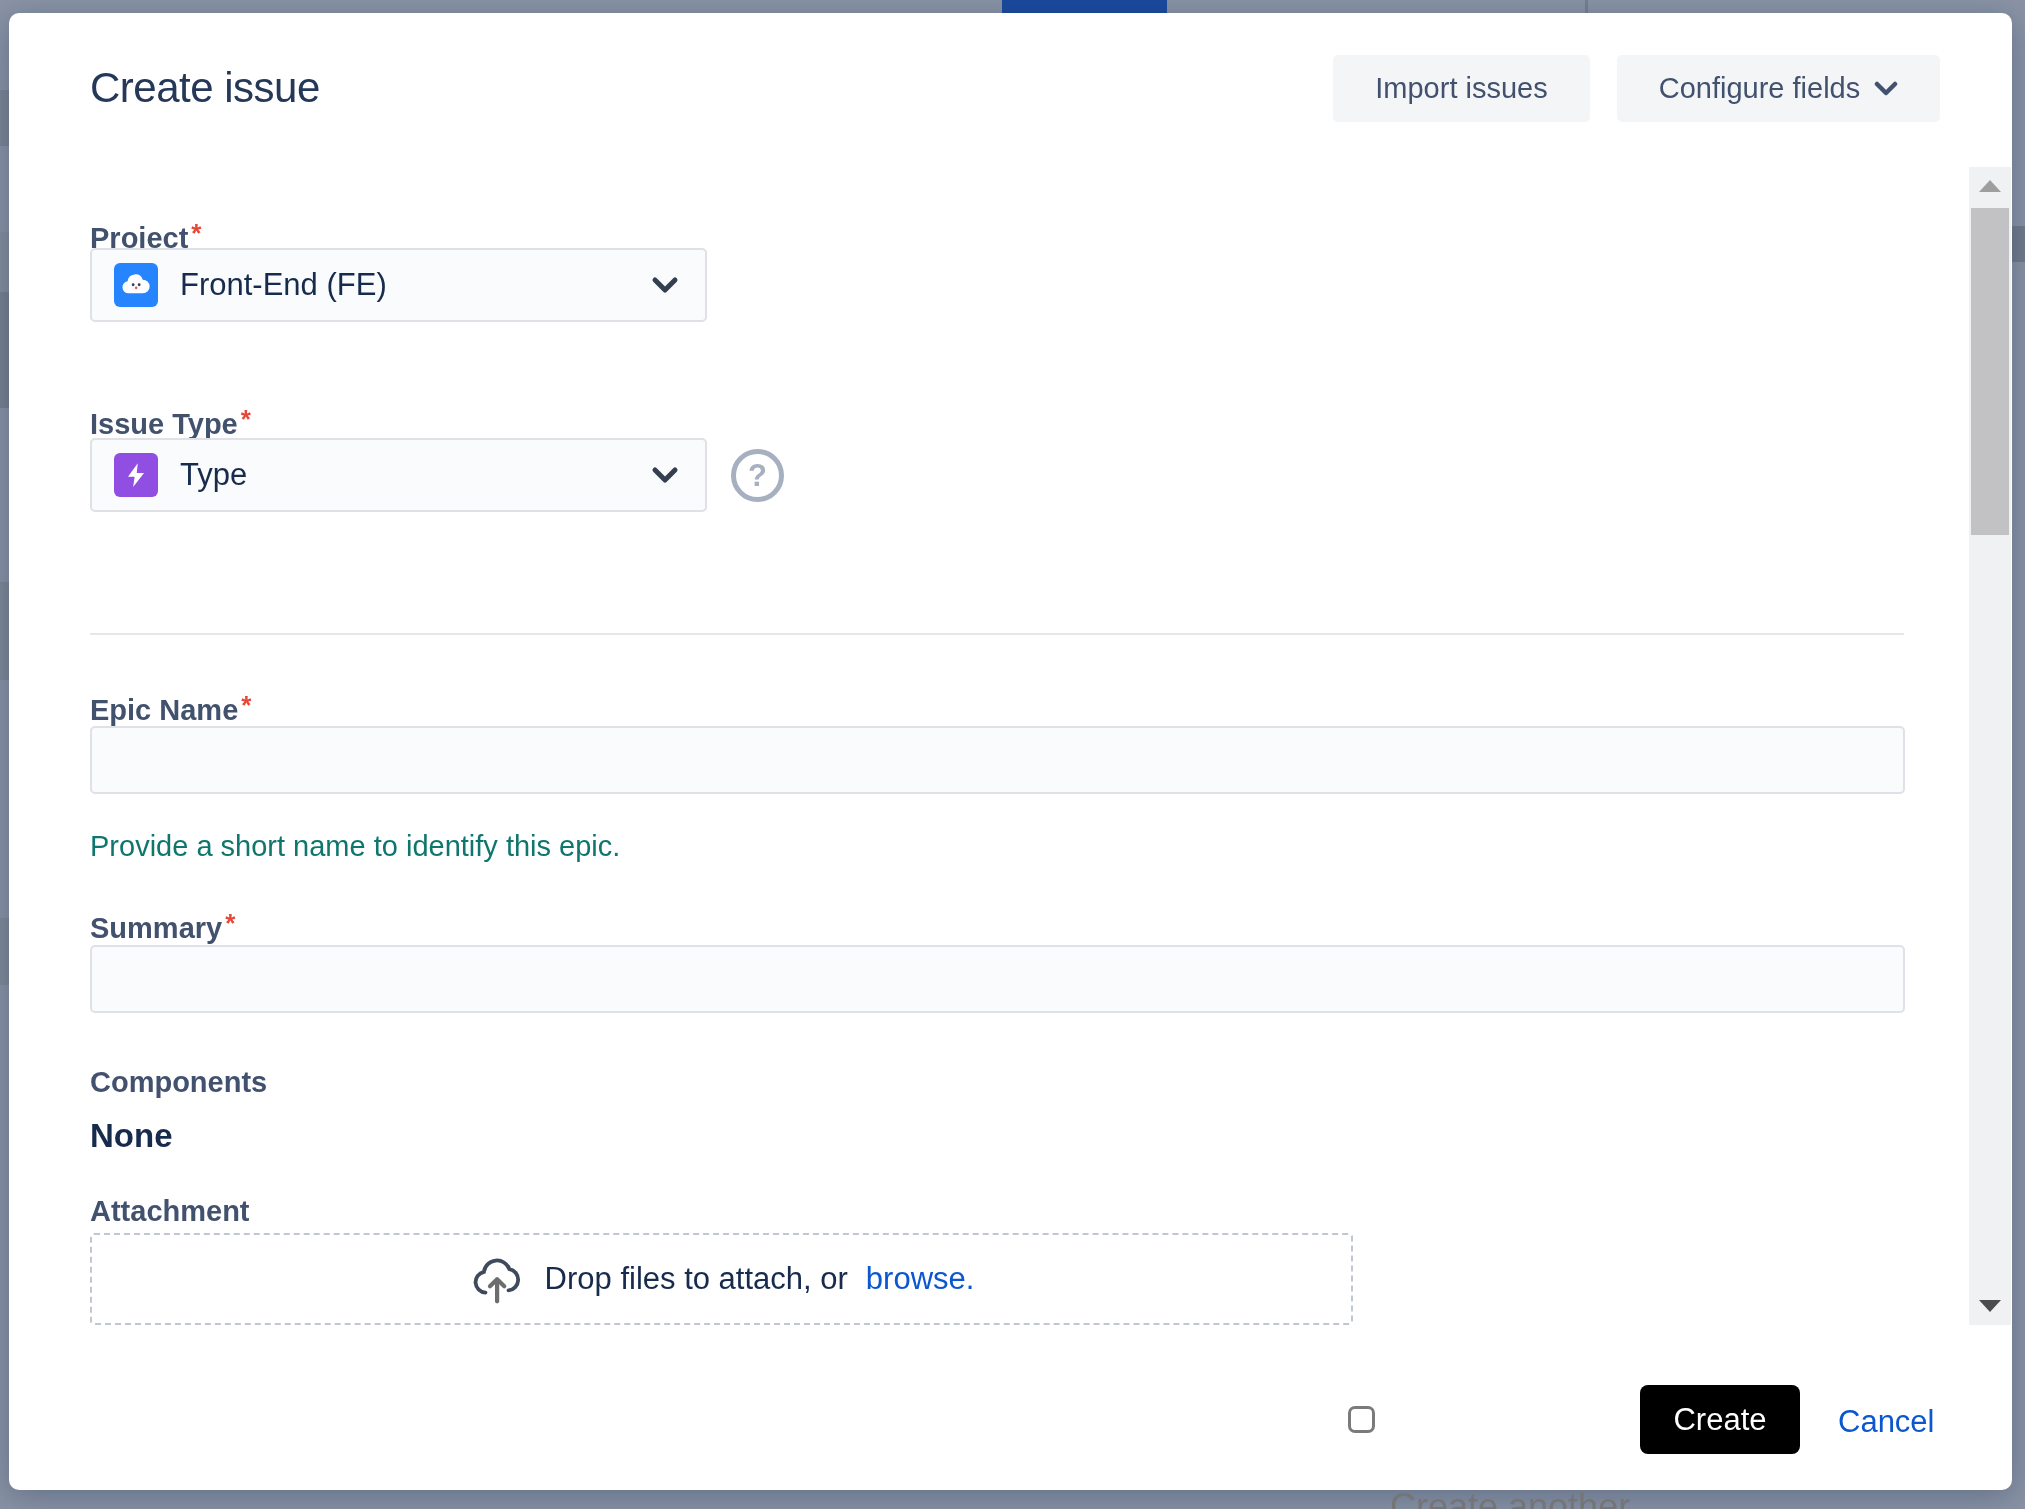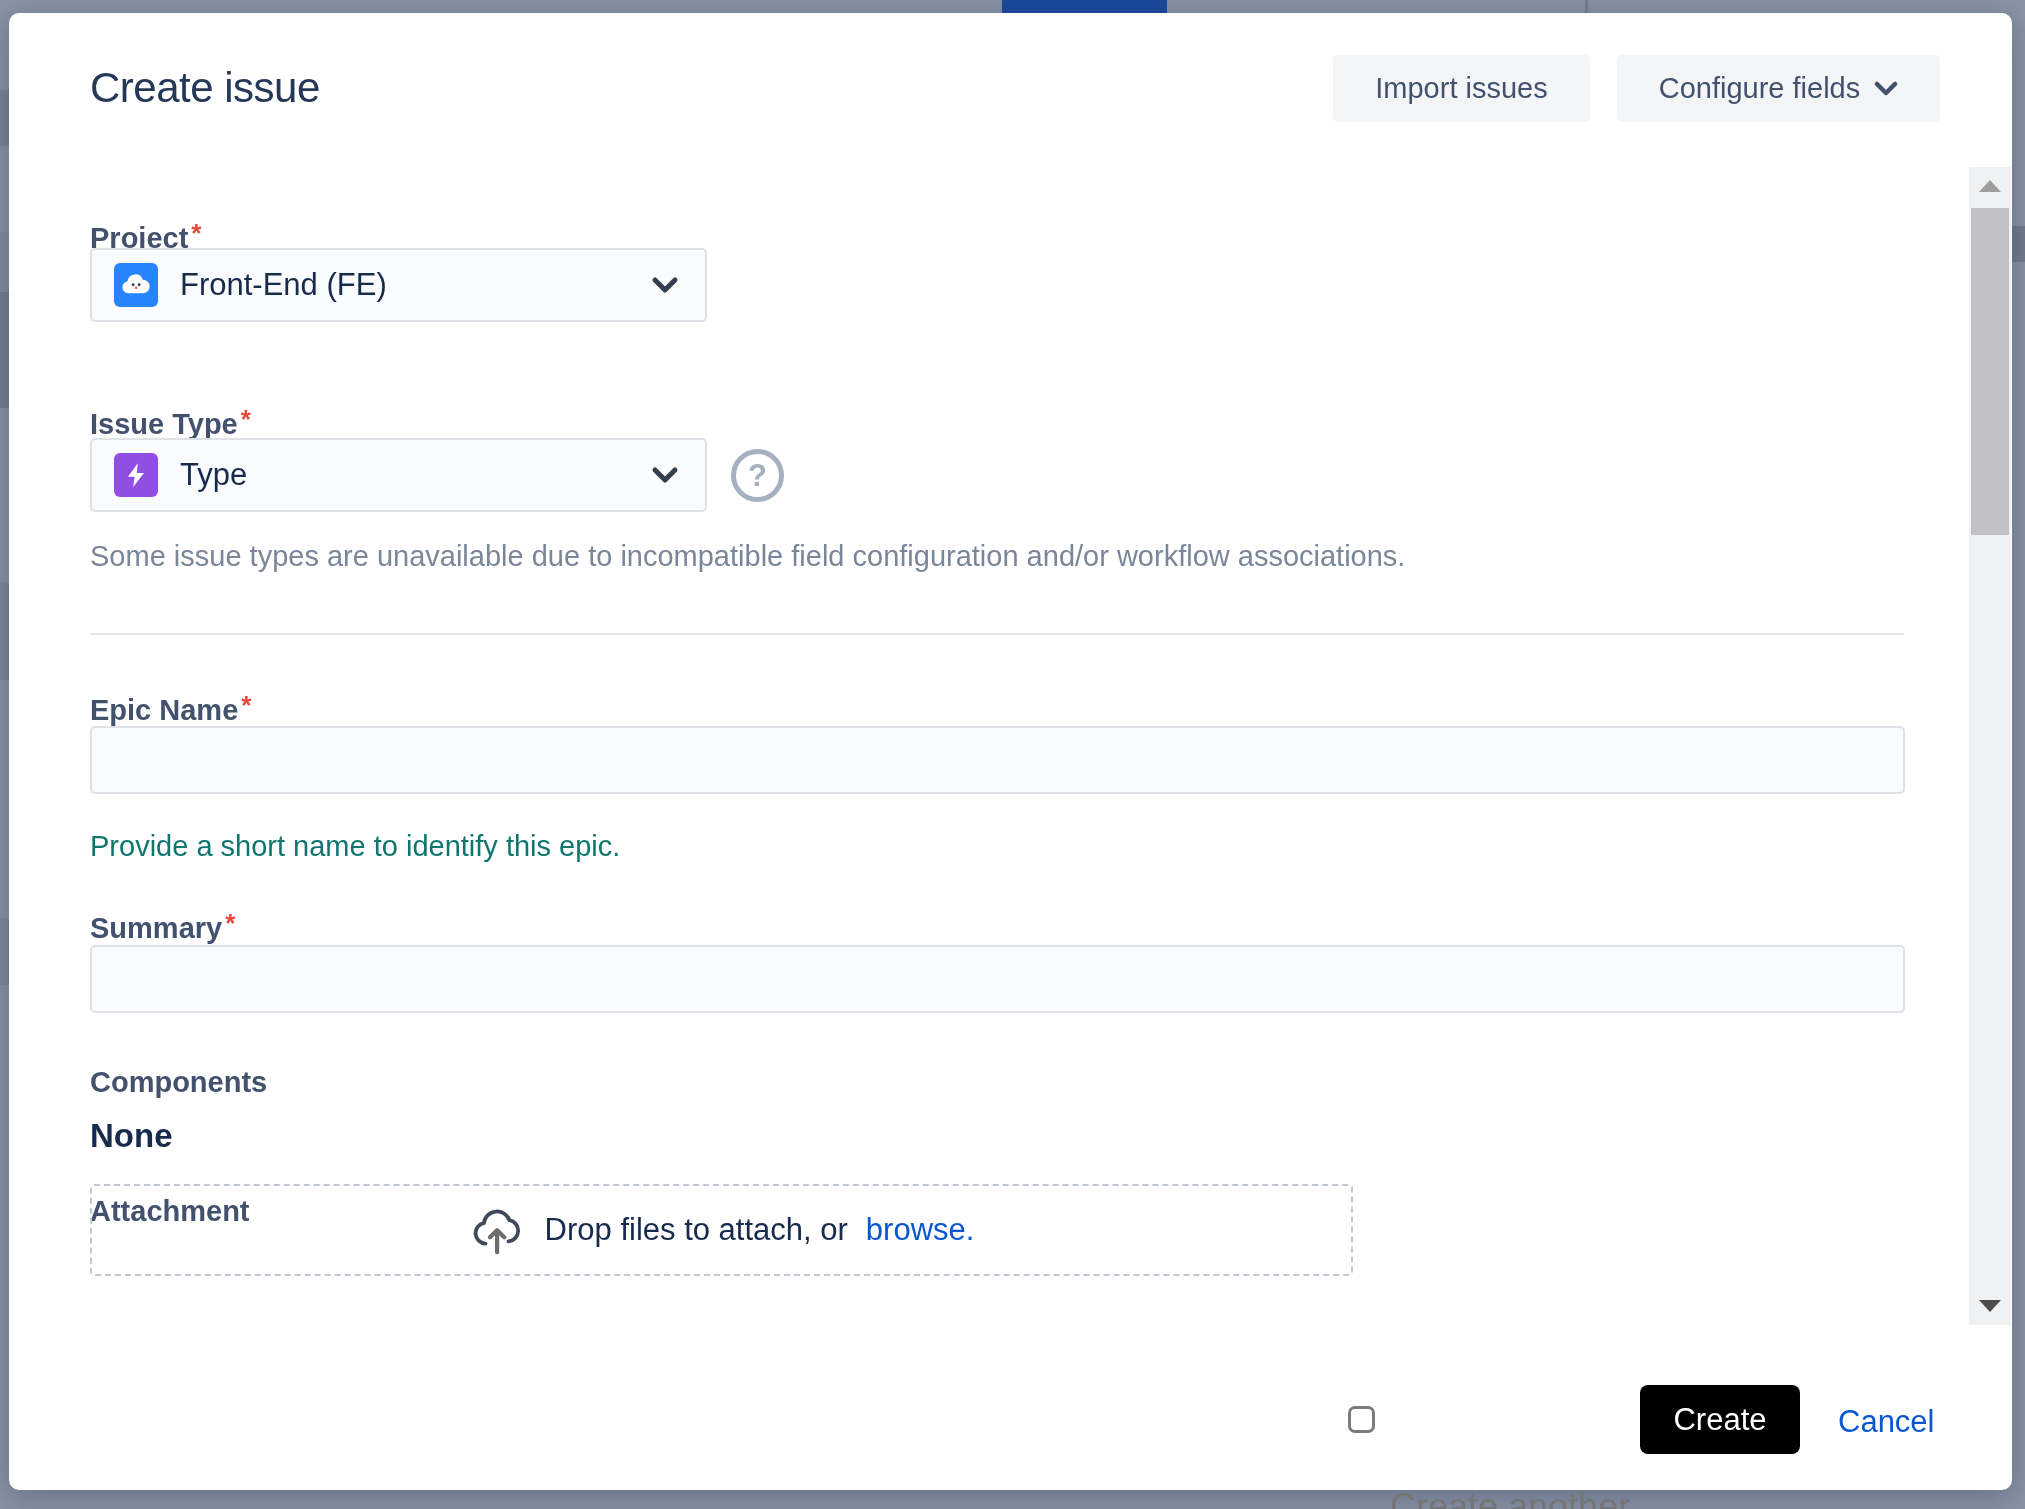--- a/index.html
+++ b/index.html
@@ -49,21 +49,21 @@
   .note-text { position:absolute; left:81px; top:527px; font-size:29px; color:#7a8699; }
   .divider { position:absolute; left:81px; top:620px; width:1814px; height:2px; background:#e4e6ea; }
 
   .text-input { position:absolute; left:81px; width:1815px; height:68px; background:#fafbfc;
     border:2px solid #dfe1e6; border-radius:5px; font-size:30px; color:#172b4d;
     font-family:inherit; padding:0 18px; }
   .helper-text { position:absolute; left:81px; font-size:29px; color:#0f766e; }
 
   .none-value { position:absolute; left:81px; top:1104px; font-size:33px; font-weight:700; color:#172b4d; }
 
-  .dropzone { position:absolute; left:81px; top:1171px; width:1263px; height:92px;
+  .dropzone { position:absolute; left:81px; top:1220px; width:1263px; height:92px;
     border:2px dashed #c1c7d0; border-radius:4px; display:flex; align-items:center;
     justify-content:center; gap:18px; cursor:pointer; }
   .dropzone-text { font-size:31px; color:#172b4d; }
   .browse-link { font-size:31px; color:#0b57d0; cursor:pointer; }
 
   
   .checkbox { position:absolute; left:1339px; top:1393px; width:27px; height:27px;
     border:3px solid #7b7b7b; border-radius:7px; background:#fff; cursor:pointer; }
   .create-another { position:absolute; left:1381px; top:1473px; font-size:36px; color:#757575; cursor:pointer;text-align:center; }
   .btn-create { position:absolute; left:1631px; top:1372px; width:160px; height:69px;
@@ -137,21 +137,20 @@
       </svg>
     </span>
     <span class="select-value">Type</span>
     <svg class="select-chevron" width="28" height="18" viewBox="0 0 28 18">
       <path d="M4 4 L14 14 L24 4" fill="none" stroke="#333f4f" stroke-width="5" stroke-linecap="round" stroke-linejoin="round"></path>
     </svg>
   </div>
   <div class="help-circle">
     <span>?</span>
   </div>
-  <div class="note-text">Some issue types are unavailable due to incompatible field configuration and/or workflow associations.</div>
 
   <div class="divider"></div>
 
   <div class="field-label" style="top:677px;">
     <span>Epic Name</span><span class="req">*</span>
   </div>
   <input class="text-input" style="top: 713px;" value="">
   <div class="helper-text" style="top:817px;">Provide a short name to identify this epic.</div>
 
   <div class="field-label" style="top:895px;">

